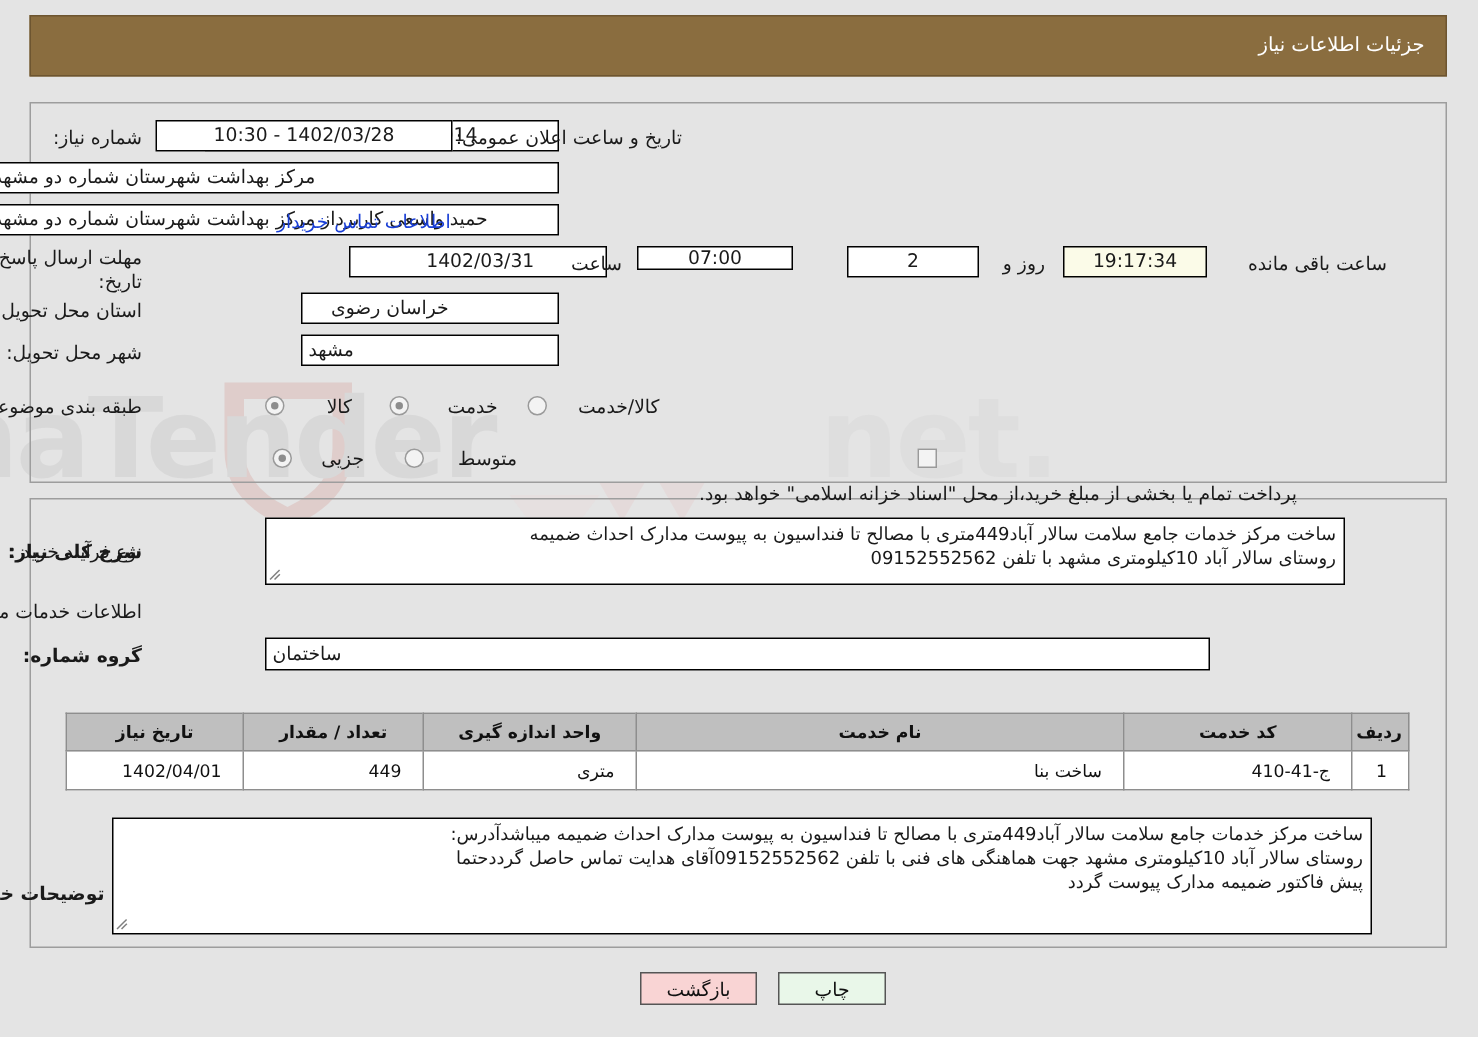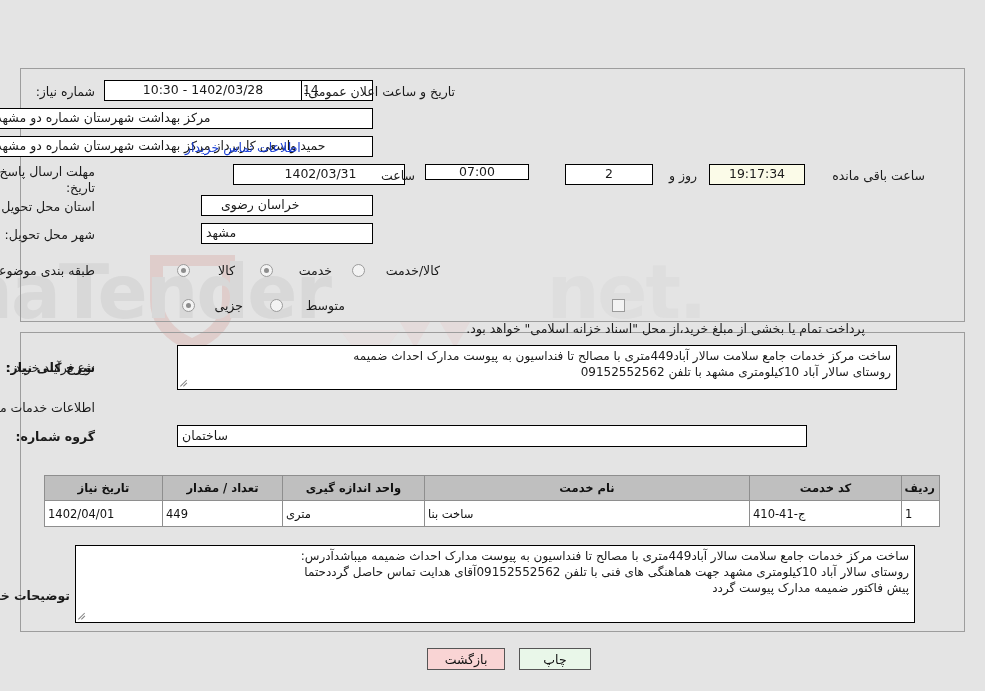--- a/index.html
+++ b/index.html
@@ -175,22 +175,22 @@
     height: 25px;
     padding: 0 4px;
     text-align: center;
     font-size: 11.5px;
   }
   table.grid td {
     background: #ffffff;
     border: 1px solid #8e8e8e;
     color: #111;
     height: 26px;
-    padding: 0 3px;
-    text-align: left;
+    padding: 0 14px;
+    text-align: right;
     font-size: 11.5px;
     margin-left: 13px;
   }
 
   
   .btn {
     position: absolute;
     border: 1px solid #555;
     font-size: 12.5px;
     color: #111;
@@ -215,20 +215,23 @@
       <path d="M150 255 L235 255 L235 300 Q235 335 192 352 Q150 335 150 300 Z" fill="#c0392b"></path>
       <path d="M163 266 L222 266 L222 299 Q222 324 192 338 Q163 324 163 299 Z" fill="#e4e4e4"></path>
       <text x="330" y="318" font-family="'DejaVu Sans',sans-serif" font-size="74" font-weight="bold" fill="#8e8e8e" letter-spacing="-2">AnaTender</text>
       <text x="705" y="318" font-family="'DejaVu Sans',sans-serif" font-size="74" font-weight="bold" fill="#b9b9b9" letter-spacing="-2">.net</text>
       <path d="M400 322 L430 322 L415 348 Z" fill="#e8a0a0"></path>
       <path d="M440 322 L470 322 L455 348 Z" fill="#e8a0a0"></path>
       <path d="M340 330 L400 330 L370 370 Z" fill="#f0bcbc" opacity=".85"></path>
     </g>
   </svg>
 
+  <div class="header-bar">
+    <span>جزئیات اطلاعات نیاز</span>
+  </div>
 
   <div class="panel panel-top"></div>
 
   <div class="lbl" style="right:890px; top:84px;">شماره نیاز:</div>
   <div class="box center" style="right:612px; top:80px; width:236px; height:21px;">1102090908000014</div>
 
   <div class="lbl" style="right:530px; top:84px;margin-left:17px;">تاریخ و ساعت اعلان عمومی:</div>
 
   <div class="box center" style="left:104px; top:80px; width:198px; height:21px;">1402/03/28 - 10:30</div>
 

